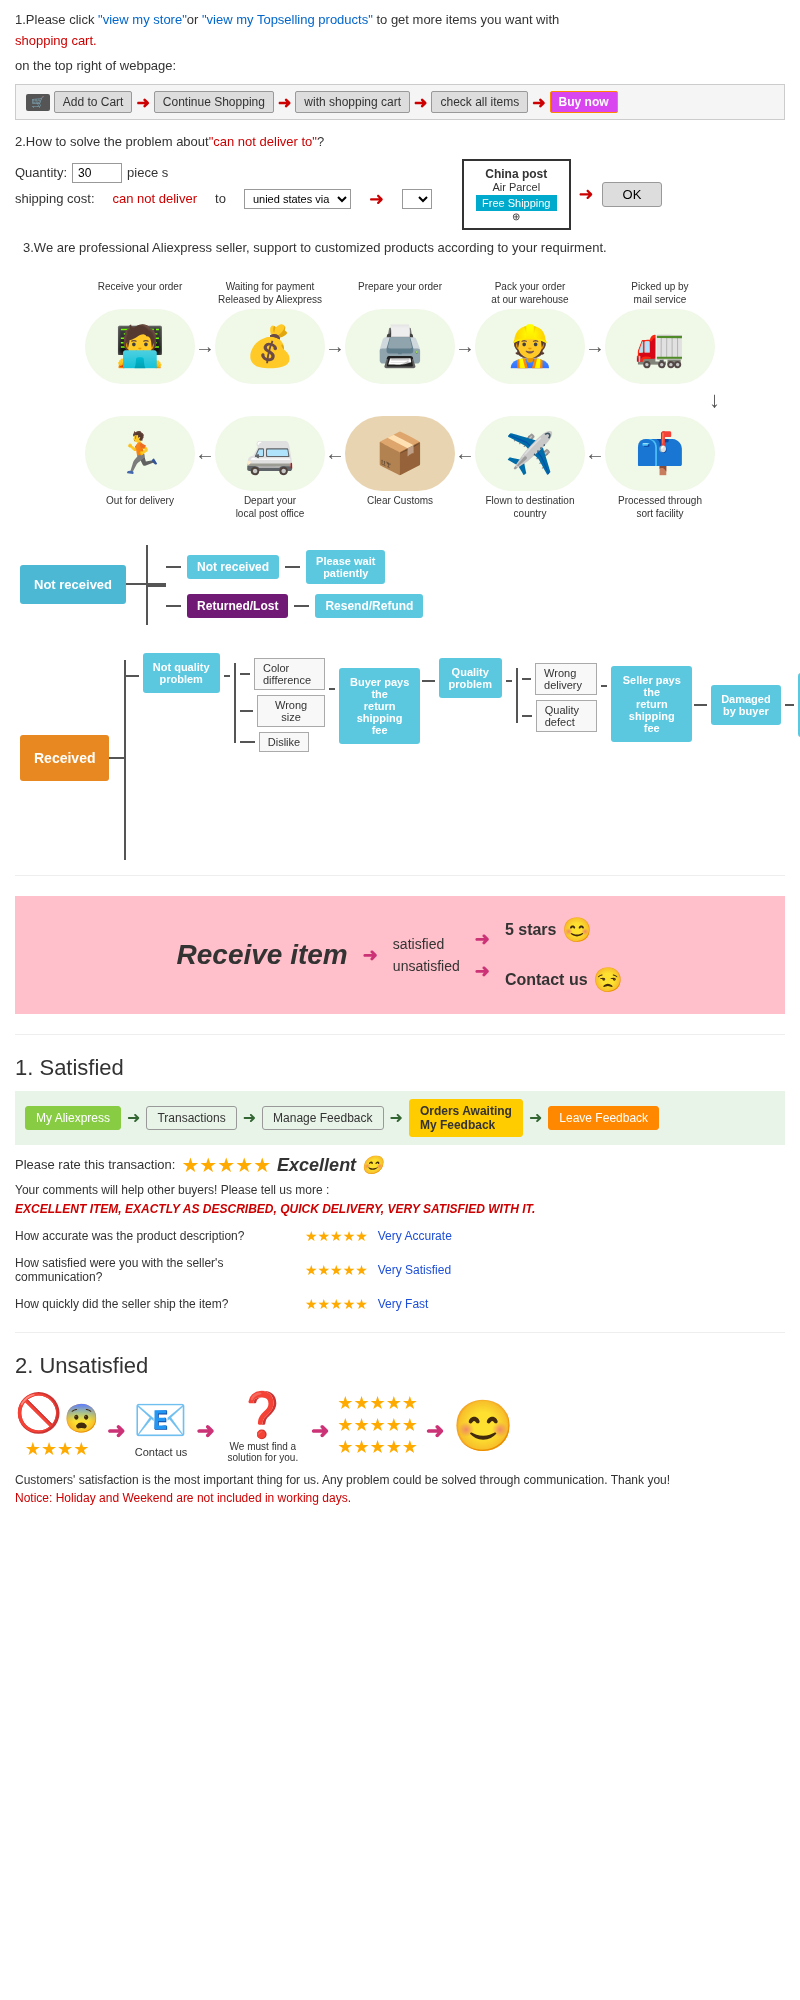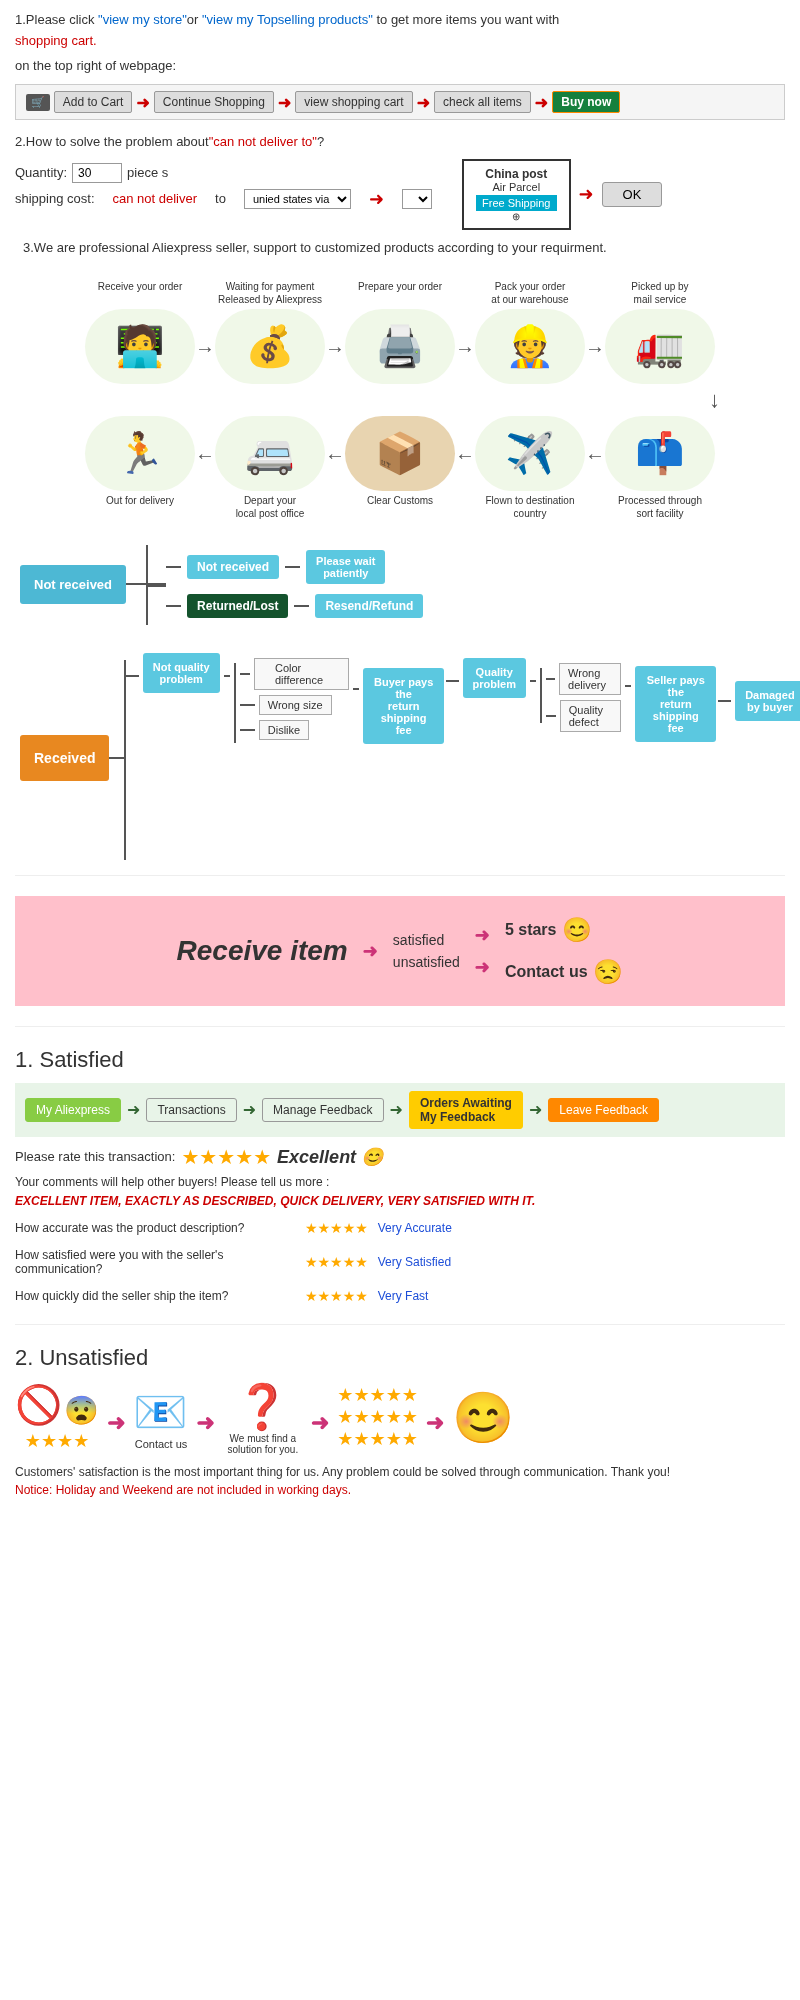--- a/index.html
+++ b/index.html
@@ -36,21 +36,21 @@
       font-size: 11px;
       border-radius: 2px;
     }
     .flow-btn {
       background: #ddd;
       border: 1px solid #999;
       padding: 3px 8px;
       font-size: 12px;
       border-radius: 2px;
     }
-    .flow-btn.orange { background: #15803d; color: white; border-color: #ff8800; font-weight: bold; }
+    .flow-btn.orange { background: #d946ef; color: white; border-color: #ff8800; font-weight: bold; }
     .arrow-red { color: #cc0000; font-size: 16px; font-weight: bold; }
 
     
     .section2 { margin-bottom: 10px; }
     .section2 p { line-height: 1.8; }
     .qty-row { display: flex; align-items: center; gap: 5px; margin: 4px 0; }
     .qty-input { border: 1px solid #999; padding: 2px 5px; width: 50px; font-size: 12px; }
     .shipping-select { border: 1px solid #999; padding: 2px 4px; font-size: 11px; background: #fff; }
     .ok-btn { background: #ddd; border: 1px solid #999; padding: 4px 20px; font-size: 13px; cursor: pointer; border-radius: 3px; }
 
@@ -172,21 +172,21 @@
       <span class="shopping-cart-text">shopping cart.</span>
     </p>
     <p style="margin-top:4px;">on the top right of webpage:</p>
 
     <div class="cart-flow">
       <span class="cart-icon">🛒</span>
       <span class="flow-btn">Add to Cart</span>
       <span class="arrow-red">➜</span>
       <span class="flow-btn">Continue Shopping</span>
       <span class="arrow-red">➜</span>
-      <span class="flow-btn">view shopping cart</span>
+      <span class="flow-btn">with shopping cart</span>
       <span class="arrow-red">➜</span>
       <span class="flow-btn">check all items</span>
       <span class="arrow-red">➜</span>
       <span class="flow-btn orange">Buy now</span>
     </div>
   </div>
 
   <div class="section2">
     <p>
       2.How to solve the problem about<span style="color:#cc0000;">"can not deliver to"</span>?
@@ -322,21 +322,21 @@
 
         <div style="display:flex; align-items:center; gap:6px;">
           <div style="width:15px; height:2px; background:#555;"></div>
           <div style="background:#5bc8e0; color:white; padding:5px 10px; border-radius:3px; font-size:12px; font-weight:bold;">Not received</div>
           <div style="width:15px; height:2px; background:#555;"></div>
           <div style="background:#5bc8e0; color:white; padding:5px 10px; border-radius:3px; font-size:11px; font-weight:bold; text-align:center;">Please wait<br>patiently</div>
         </div>
 
         <div style="display:flex; align-items:center; gap:6px;">
           <div style="width:15px; height:2px; background:#555;"></div>
-          <div style="background:#14532d; color:white; padding:5px 10px; border-radius:3px; font-size:12px; font-weight:bold;">Returned/Lost</div>
+          <div style="background:#701a75; color:white; padding:5px 10px; border-radius:3px; font-size:12px; font-weight:bold;">Returned/Lost</div>
           <div style="width:15px; height:2px; background:#555;"></div>
           <div style="background:#5bc8e0; color:white; padding:5px 10px; border-radius:3px; font-size:12px; font-weight:bold;">Resend/Refund</div>
         </div>
       </div>
     </div>
 
     <div style="display:flex; align-items:flex-start; gap:0; margin-top:10px;">
 
       <div style="display:flex; align-items:center; margin-top:90px;">
         <div style="background:#e88820; color:white; font-weight:bold; padding:15px 14px; border-radius:3px; font-size:14px; white-space:nowrap;">Received</div>
@@ -348,21 +348,21 @@
       <div style="display:flex; gap:2px; margin-top:8px;">
 
         <div style="display:flex; align-items:flex-start; gap:4px;">
           <div style="width:20px; height:2px; background:#555; margin-top:22px;"></div>
           <div style="background:#5bc8e0; color:white; padding:8px 10px; border-radius:3px; font-size:11px; font-weight:bold; text-align:center; white-space:nowrap;">Not quality<br>problem</div>
           <div style="width:10px; height:2px; background:#555; margin-top:22px;"></div>
           <div style="border-left:2px solid #555; height:80px; margin-top:10px;"></div>
           <div style="display:flex; flex-direction:column; gap:5px; margin-top:5px;">
             <div style="display:flex; align-items:center; gap:4px;">
               <div style="width:15px; height:2px; background:#555;"></div>
-              <div style="border:1px solid #aaa; padding:3px 20px; font-size:11px; background:#f8f8f8;">Color difference</div>
+              <div style="border:1px solid #aaa; padding:3px 8px; font-size:11px; background:#f8f8f8;">Color difference</div>
             </div>
             <div style="display:flex; align-items:center; gap:4px;text-align:center;">
               <div style="width:15px; height:2px; background:#555;"></div>
               <div style="border:1px solid #aaa; padding:3px 8px; font-size:11px; background:#f8f8f8;">Wrong size</div>
             </div>
             <div style="display:flex; align-items:center; gap:4px;">
               <div style="width:15px; height:2px; background:#555;"></div>
               <div style="border:1px solid #aaa; padding:3px 8px; font-size:11px; background:#f8f8f8;">Dislike</div>
             </div>
           </div>
@@ -410,21 +410,21 @@
         <span>satisfied</span>
       </div>
       <div class="outcome-row">
         <span>unsatisfied</span>
       </div>
     </div>
     <div style="display:flex; flex-direction:column; gap:10px;">
       <span class="arrow-pink">➜</span>
       <span class="arrow-pink">➜</span>
     </div>
-    <div style="display:flex; flex-direction:column; gap:14px; align-items:flex-start;">
+    <div style="display:flex; flex-direction:column; gap:22px; align-items:flex-start;">
       <div style="display:flex; align-items:center; gap:6px;">
         <span style="font-size:16px; font-weight:bold;">5 stars</span>
         <span class="emoji-face">😊</span>
       </div>
       <div style="display:flex; align-items:center; gap:6px;">
         <span style="font-size:16px; font-weight:bold;">Contact us</span>
         <span class="emoji-face">😒</span>
       </div>
     </div>
   </div>

